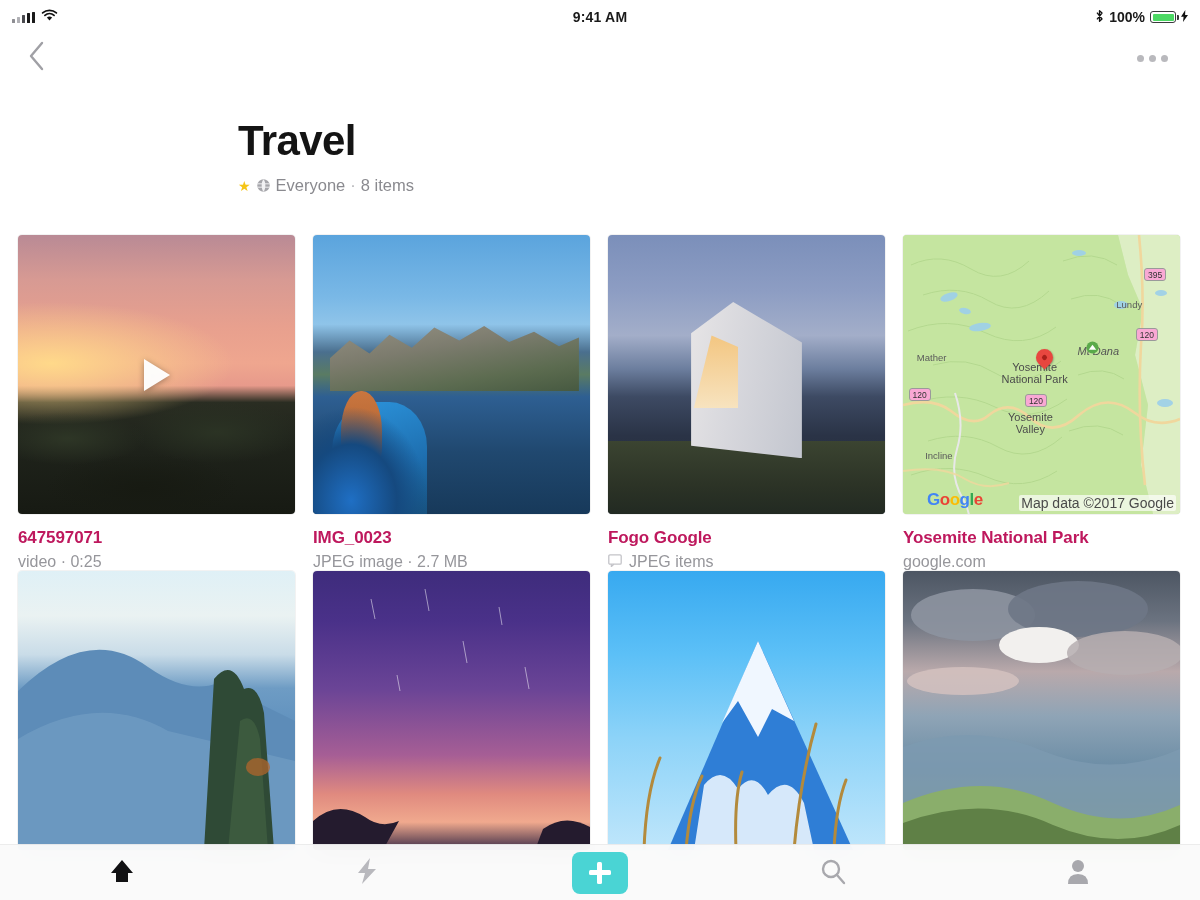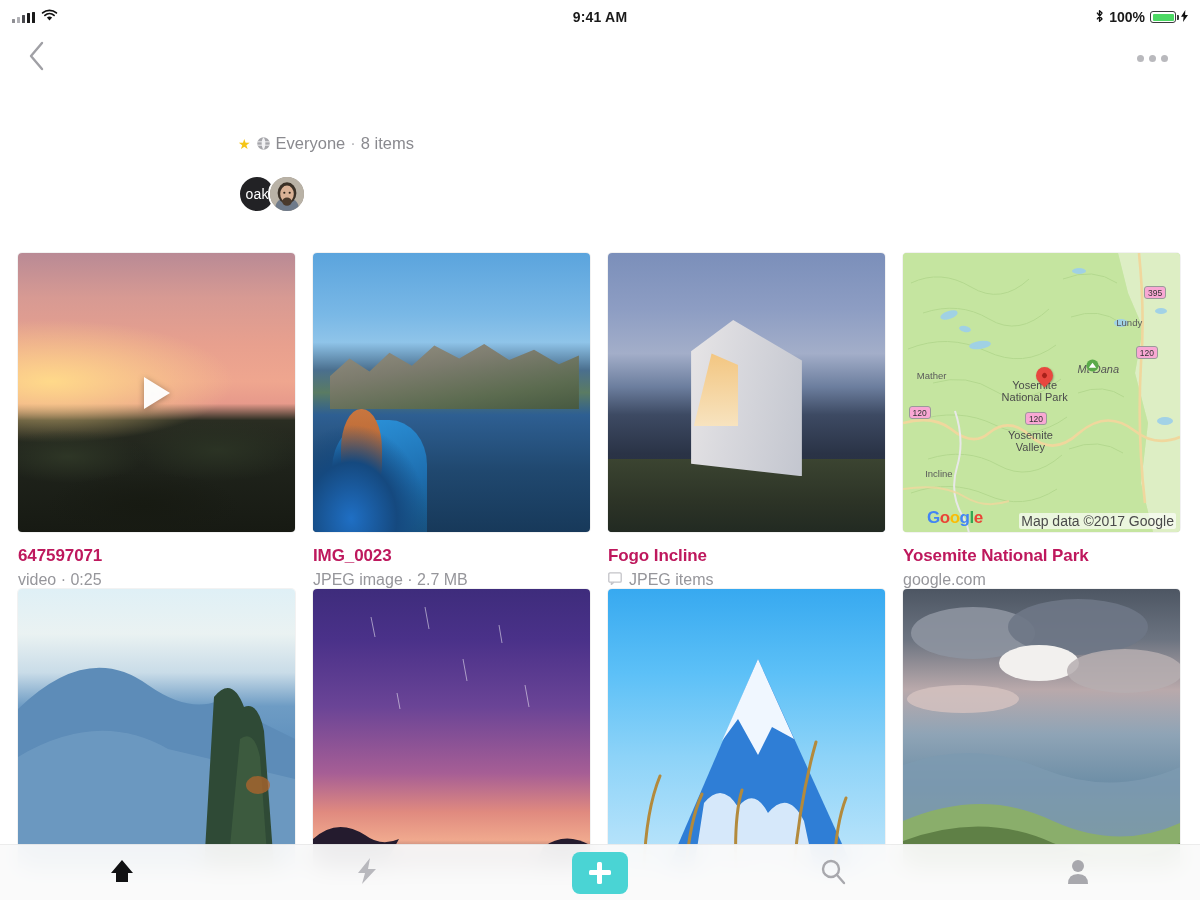--- a/index.html
+++ b/index.html
@@ -286,49 +286,34 @@
   <div class="more-btn">
     <span style="display:flex;gap:5px;">
       <i></i>
         <i></i>
         <i></i>
     </span>
   </div>
 </div>
 
 <div class="header">
+  <div class="title">Travel</div>
   <div class="meta">
     <span class="star">★</span>
     <span class="globe">
       <svg width="15" height="15" viewBox="0 0 16 16">
         <circle cx="8" cy="8" r="6.6" fill="#a6a6ab"></circle>
         <path d="M8 1.4 C5.4 4 5.4 12 8 14.6 C10.6 12 10.6 4 8 1.4 Z" fill="#f2f2f4"></path>
         <path d="M1.6 6.2 H14.4 M1.6 9.8 H14.4" stroke="#f2f2f4" stroke-width="1"></path>
       </svg>
     </span>
     <span>Everyone</span>
     <span class="sep">·</span>
     <span>8 items</span>
   </div>
-  <div class="avatars">
-    <div class="avatar avatar-oak">
-      <span>oak</span>
-    </div>
-    <div class="avatar avatar-photo">
-      <svg width="38" height="38" viewBox="0 0 38 38">
-        <rect width="38" height="38" fill="#b9b2a6"></rect>
-        <ellipse cx="19" cy="34" rx="13" ry="11" fill="#6e7a8a"></ellipse>
-        <ellipse cx="19" cy="18" rx="10.5" ry="12" fill="#3a3026"></ellipse>
-        <ellipse cx="19" cy="19" rx="7.6" ry="9.4" fill="#d9b195"></ellipse>
-        <ellipse cx="19" cy="27.5" rx="5.4" ry="4.6" fill="#4a3a2c"></ellipse>
-        <circle cx="16" cy="17.6" r="1.2" fill="#2c2319"></circle>
-        <circle cx="22" cy="17.6" r="1.2" fill="#2c2319"></circle>
-      </svg>
-    </div>
-  </div>
 </div>
 
 <div class="grid">
 
   <div class="card">
     <div class="thumb th-sunset">
       <div class="play"></div>
     </div>
     <div class="caption">
       <div class="cap-title">647597071</div>
@@ -351,21 +336,21 @@
     </div>
   </div>
 
   <div class="card">
     <div class="thumb th-fogo">
       <div class="ground"></div>
       <div class="studio"></div>
       <div class="glow"></div>
     </div>
     <div class="caption">
-      <div class="cap-title">Fogo Incline</div>
+      <div class="cap-title">Fogo Google</div>
       <div class="cap-sub">
         <span>
           <svg width="14" height="13" viewBox="0 0 14 13">
             <rect x="0.8" y="0.8" width="12.4" height="9.4" rx="1.2" stroke="#c3c3c8" stroke-width="1.3" fill="none"></rect>
             <path d="M3.4 10.2 L3.4 12.4 L5.8 10.2" fill="none" stroke="#c3c3c8" stroke-width="1.3" stroke-linejoin="round"></path>
           </svg>
         </span>
         <span>JPEG items</span>
       </div>
     </div>

